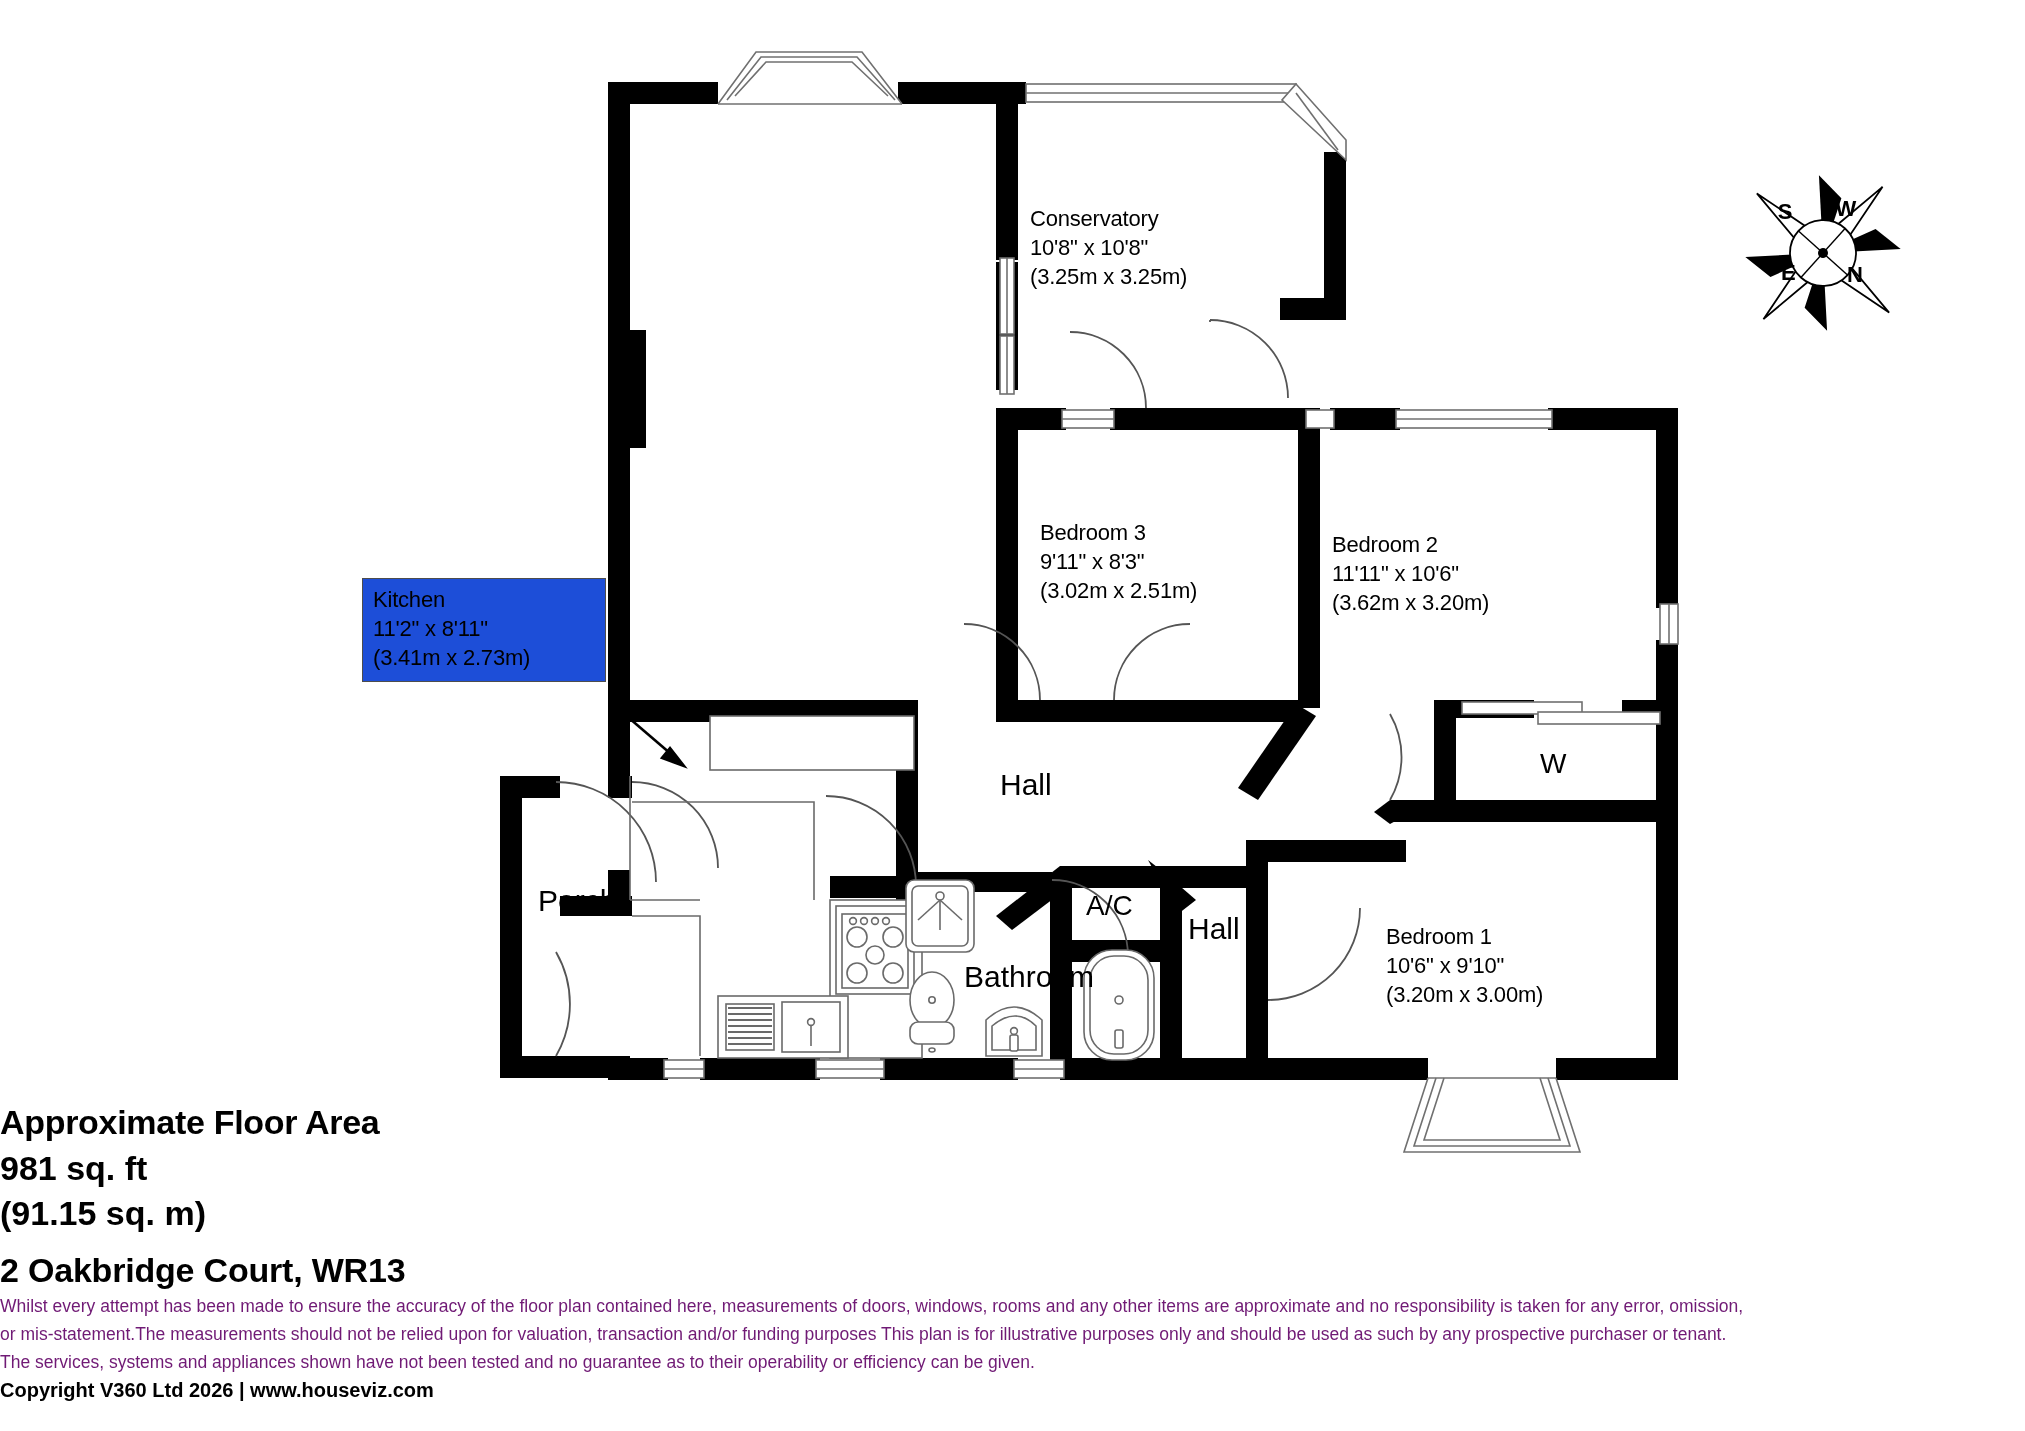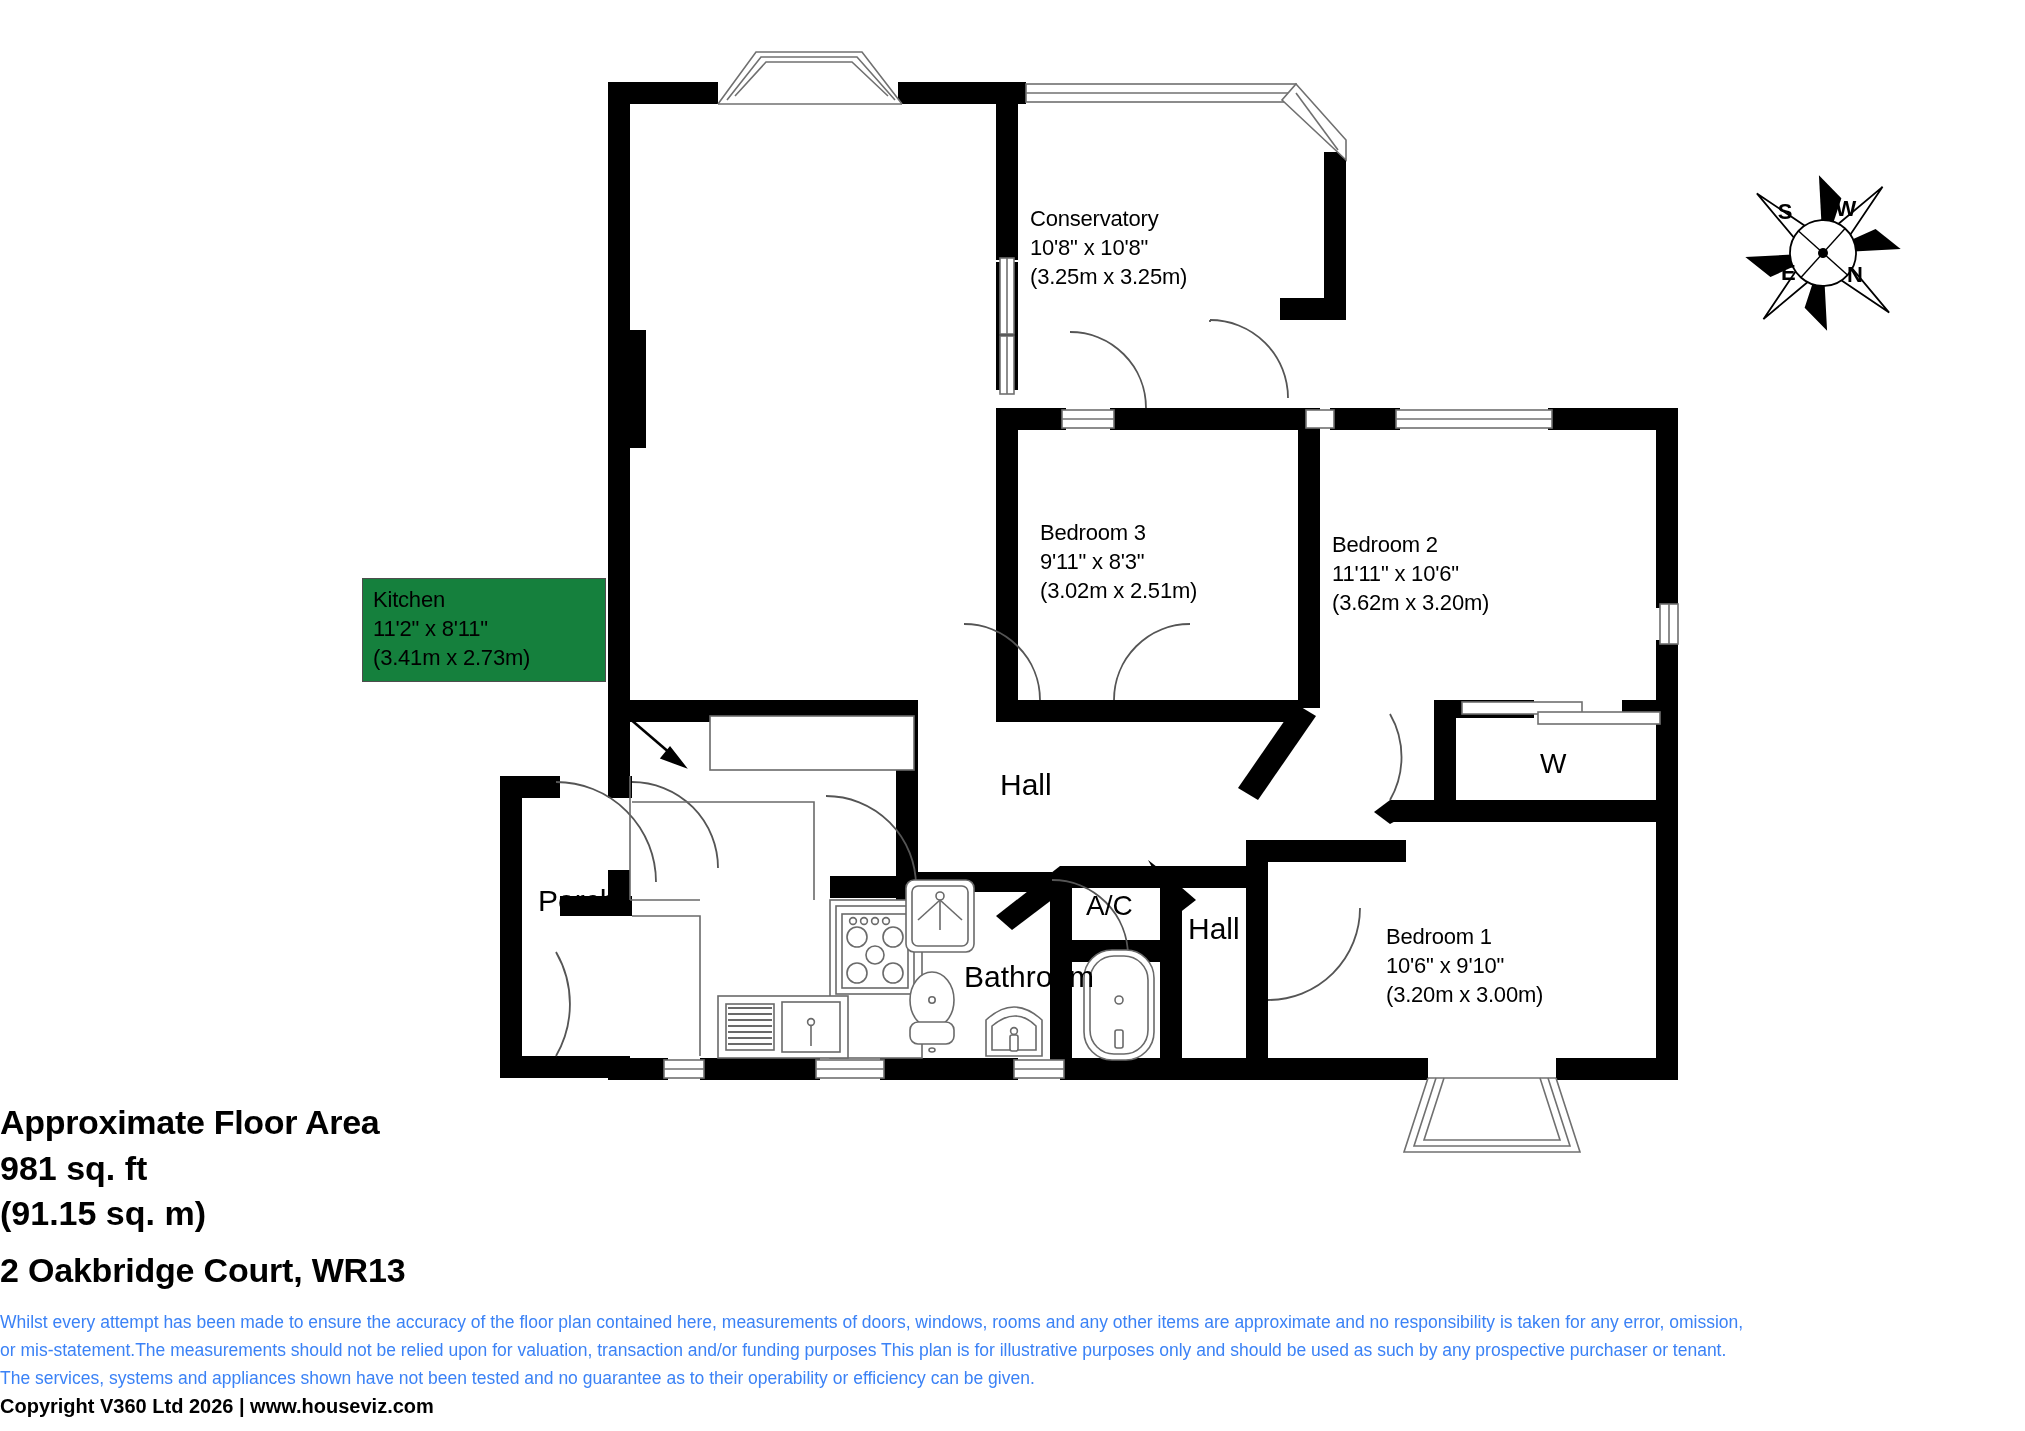--- a/index.html
+++ b/index.html
@@ -39,21 +39,21 @@
     white-space: nowrap;
     letter-spacing: -0.2px;
     margin-top: 16px;
   }
   .room-label .rl-name { display: block; }
   .room-label .rl-imp  { display: block; }
   .room-label .rl-met  { display: block; }
 
   .label-boxed {
     border: 1.5px solid #4d4d4d;
-    background: #15803d;
+    background: #1d4ed8;
     padding: 6px 10px 9px 10px;
   }
   .small-label {
     position: absolute;
     font-size: 30px;
     font-family: "Liberation Sans", sans-serif;
     white-space: nowrap;
   }
   .tiny-label {
     position: absolute;
@@ -79,24 +79,24 @@
     font-weight: bold;
     line-height: 1.34;
   }
   .addr {
     font-size: 34px;
     font-weight: bold;
     margin-top: 14px;
     letter-spacing: -0.2px;
   }
   .disclaimer {
-    margin-top: 18px;
+    margin-top: 2px;
     font-size: 17.5px;
     line-height: 1.62;
-    color: #3b82f6;
+    color: #701a75;
   }
   .copyright {
     margin-top: 2px;
     font-size: 20px;
     font-weight: bold;
   }
   #compass {
     position: absolute;
     left: 1728px;
     top: 158px;

